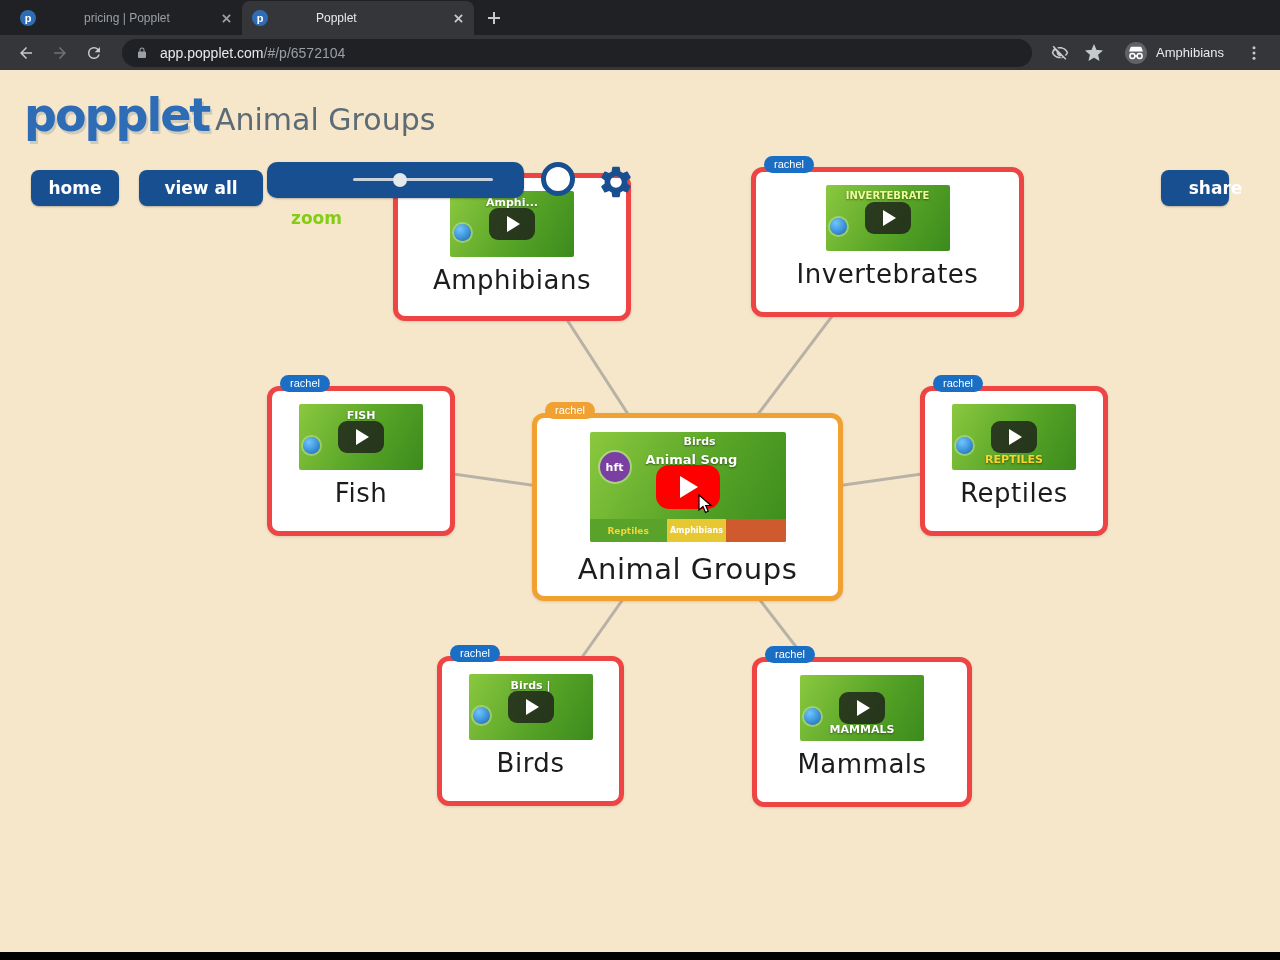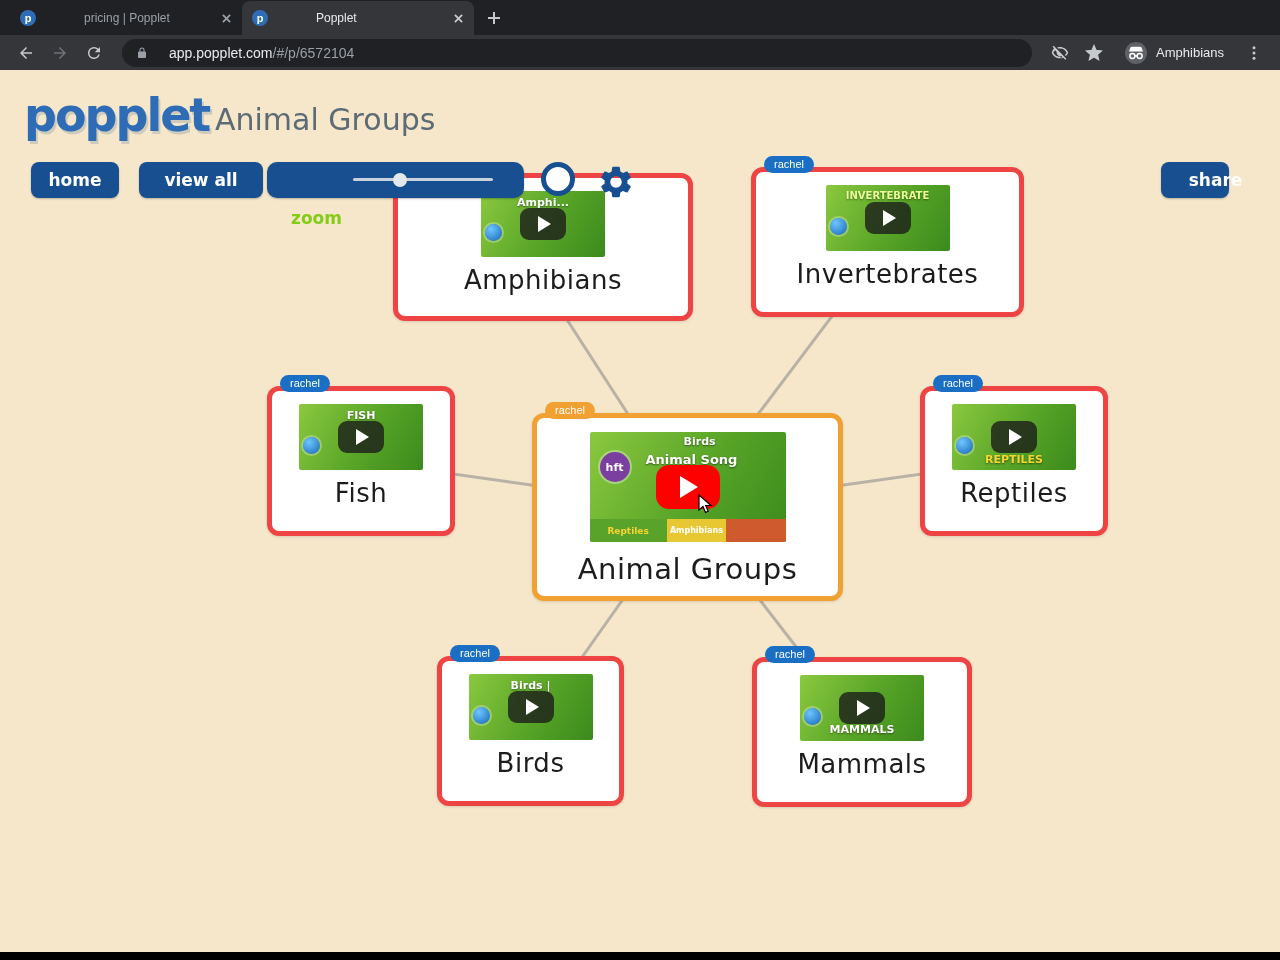--- a/index.html
+++ b/index.html
@@ -36,21 +36,21 @@
 
   .navbar {
     position:absolute; top:35px; left:0; width:1280px; height:35px;
     background:#35363a; display:flex; align-items:center; padding:0 12px; gap:6px;
   }
   .nav-icon { width:28px; height:28px; display:flex; align-items:center; justify-content:center; border-radius:50%; flex:none; }
   .nav-icon svg { width:18px; height:18px; fill:#c7cacd; }
   .nav-icon.disabled svg { fill:#6e7276; }
   .address {
     flex:1; height:28px; background:#202124; border-radius:14px;
-    margin:0 8px; display:flex; align-items:center; padding:0 14px; gap:21px;
+    margin:0 8px; display:flex; align-items:center; padding:0 14px; gap:12px;
     color:#e8eaed; font-size:14px;
   }
   .address svg.lock { width:12px; height:12px; fill:#9aa0a6; flex:none; }
   .url-path { color:#9aa0a6; }
   .incognito { display:flex; align-items:center; gap:8px; color:#e8eaed; font-size:13px; padding:0 10px; }
   .incog-icon { width:24px; height:24px; flex:none; }
 
   
   .page {
     position:absolute; top:70px; left:0; width:1280px; height:882px;
@@ -63,21 +63,21 @@
     position:absolute; left:24px; top:18px; z-index:4;
     font-size:46px; font-weight:800; letter-spacing:-2px; color:#2e6db6;
     text-shadow:2px 3px 0 rgba(27,75,130,0.18);
   }
   .board-title { position:absolute; left:215px; top:32px; z-index:4; font-size:30px; color:#5c6b75; }
 
   .btn {
     position:absolute; height:36px; background:#174f90; border-radius:8px;
     color:#fff; font-weight:bold; font-size:17px; z-index:6;
     display:flex; align-items:center; justify-content:center;
-    box-shadow:0 1px 2px rgba(0,0,0,0.25); cursor:pointer;
+    box-shadow:0 1px 2px rgba(0,0,0,0.25); cursor:pointer;margin-top:8px;
   }
   #btn-home   { left:31px;   top:92px; width:88px; }
   #btn-viewall{ left:139px;  top:92px; width:124px; }
   #btn-share  { left:1161px; top:92px; width:68px;padding-left:41px; }
 
   .zoombar {
     position:absolute; left:267px; top:92px; width:257px; height:36px;
     background:#174f90; border-radius:10px; z-index:6;
     box-shadow:0 1px 2px rgba(0,0,0,0.25);
   }
@@ -90,21 +90,21 @@
     border-radius:50%; background:#fff; border:5px solid #174f90; z-index:6; cursor:pointer;
   }
   .gear { position:absolute; left:597px; top:93px; width:38px; height:38px; z-index:6; cursor:pointer; }
   .gear svg { width:38px; height:38px; fill:#174f90; }
 
   
   .card {
     position:absolute; background:#fff; border:5px solid #ef4444; border-radius:12px;
     z-index:2; text-align:center; box-shadow:0 1px 3px rgba(0,0,0,0.12); cursor:pointer;
   }
-  #card-amphibians   { left:393px; top:103px; width:300px; height:148px; }
+  #card-amphibians   { left:393px; top:103px; width:238px; height:148px; }
   #card-invertebrates{ left:751px; top:97px;  width:273px; height:150px; }
   #card-fish         { left:267px; top:316px; width:188px; height:150px; }
   #card-reptiles     { left:920px; top:316px; width:188px; height:150px; }
   #card-birds        { left:437px; top:586px; width:187px; height:150px; }
   #card-mammals      { left:752px; top:587px; width:220px; height:150px; }
   #card-center       { left:532px; top:343px; width:311px; height:188px; border-color:#f0a132; z-index:3; }
 
   .tag {
     position:absolute; top:-16px; left:8px; background:#1a6fc4; color:#fff;
     font-size:11px; padding:2px 10px 3px; border-radius:9px; z-index:4;

